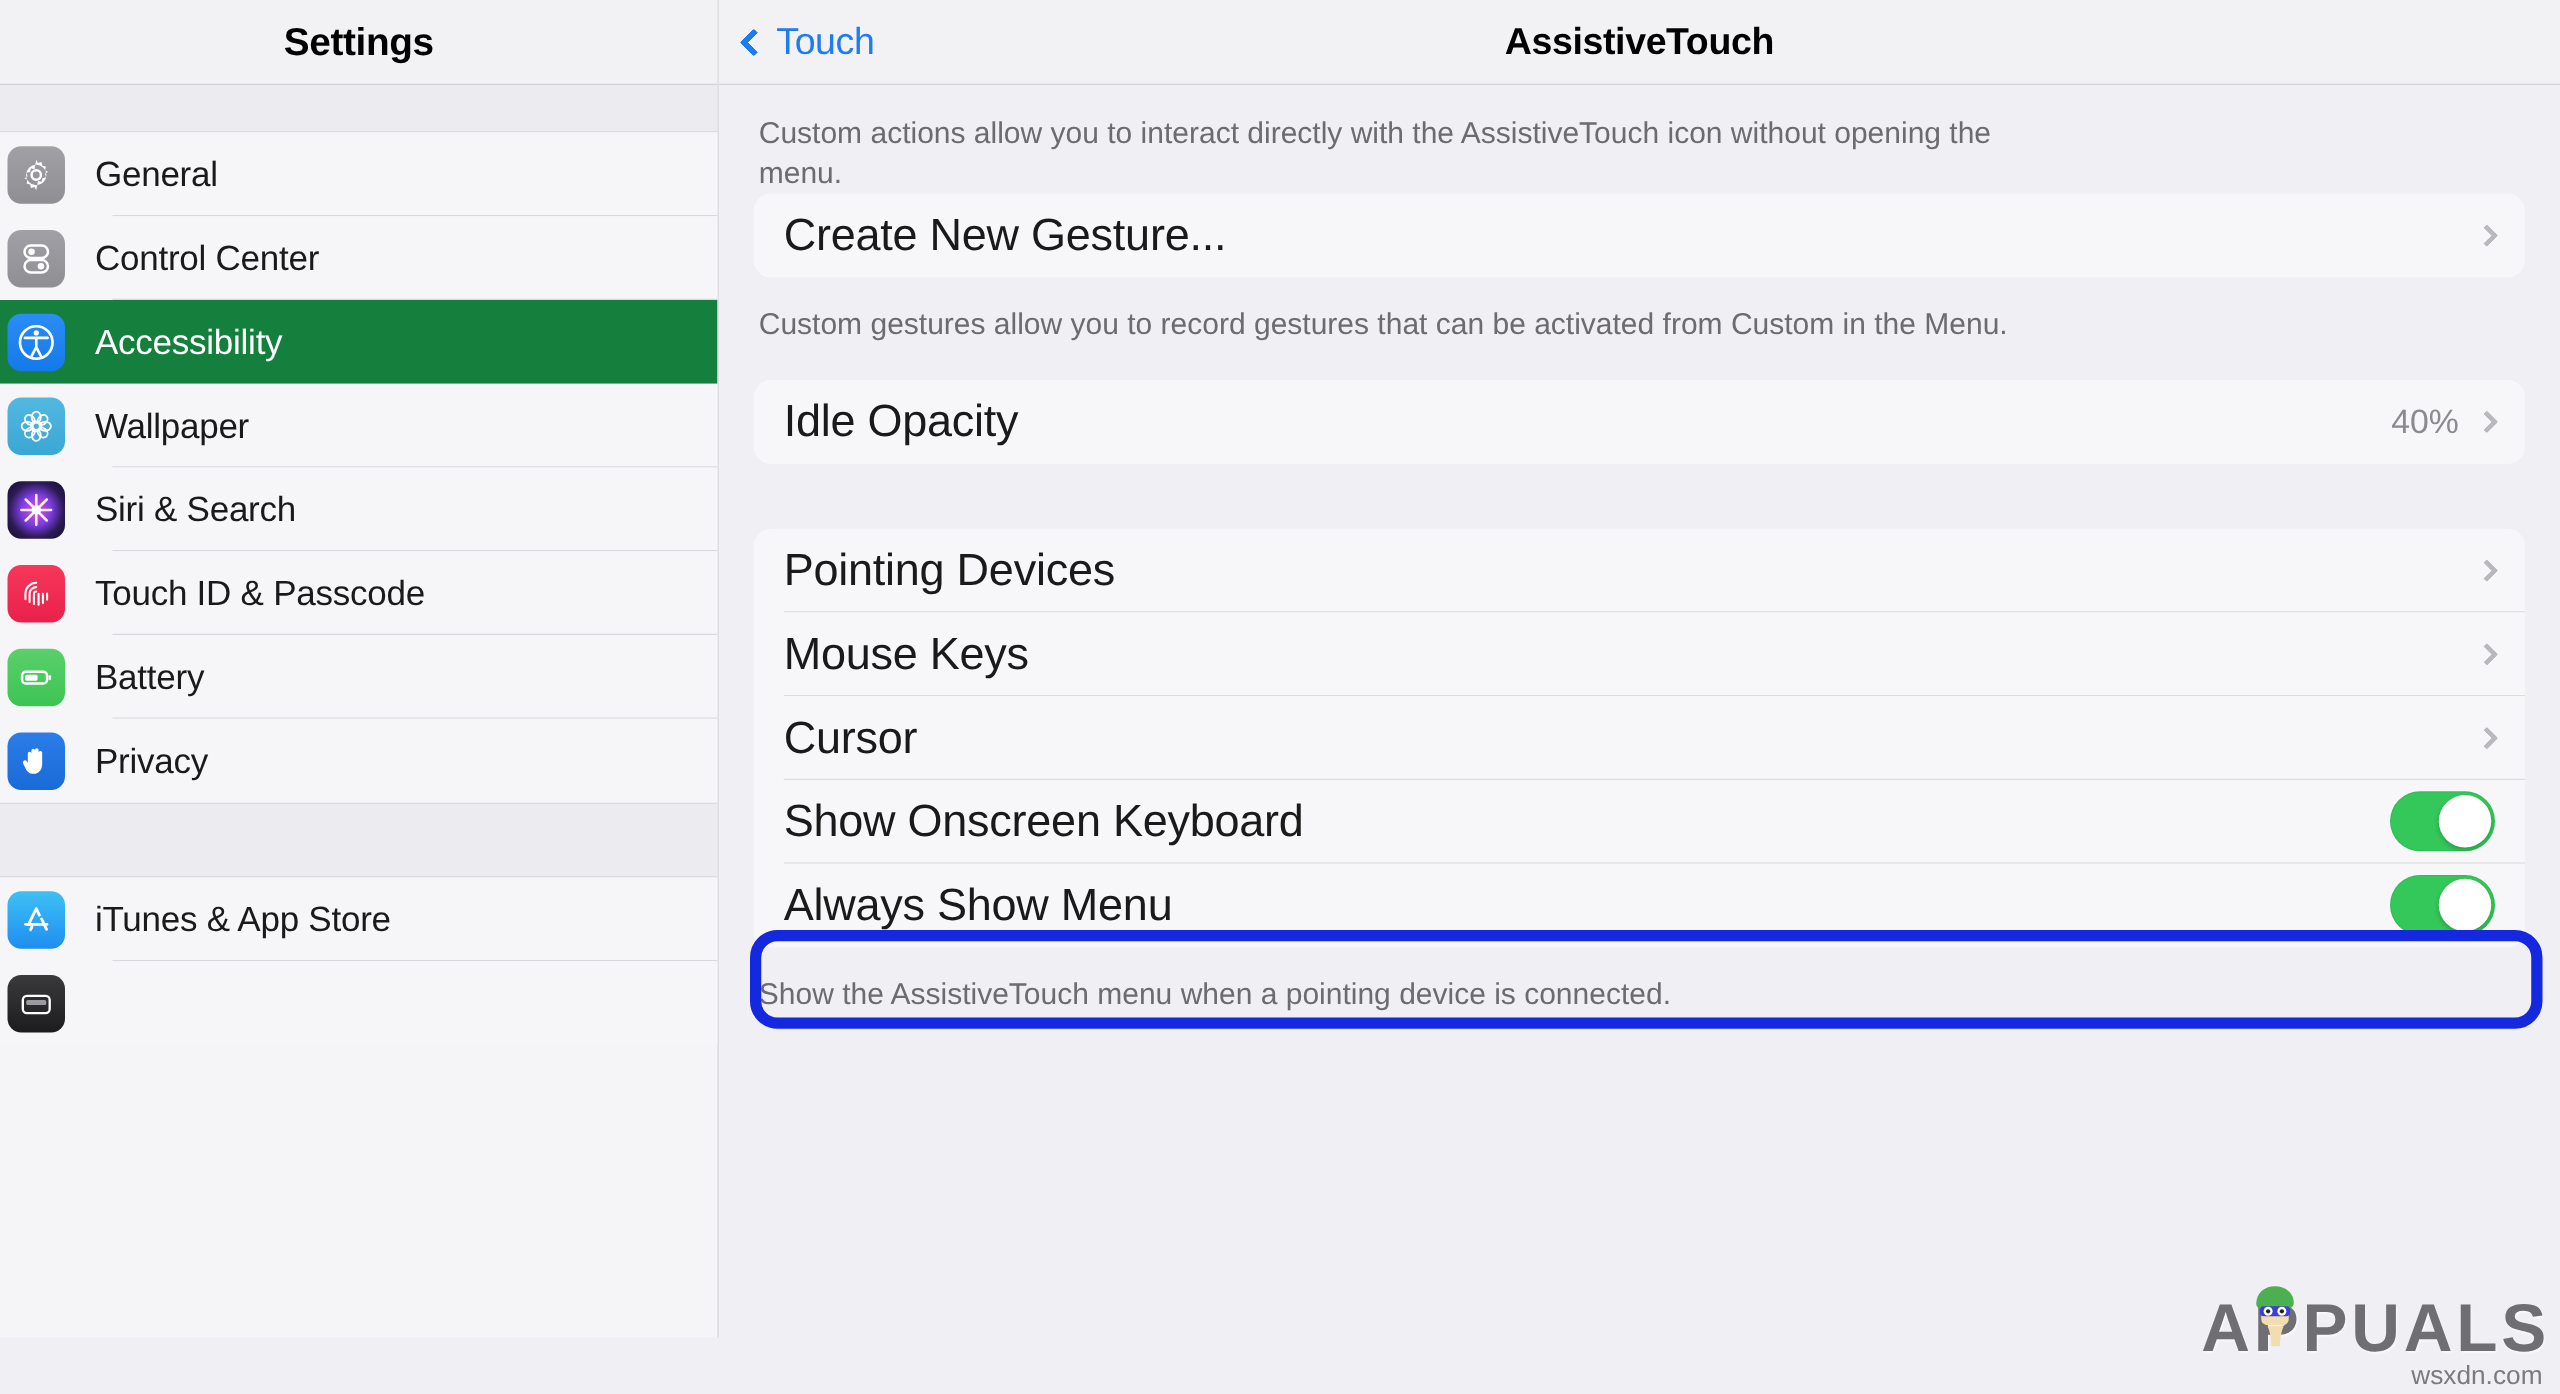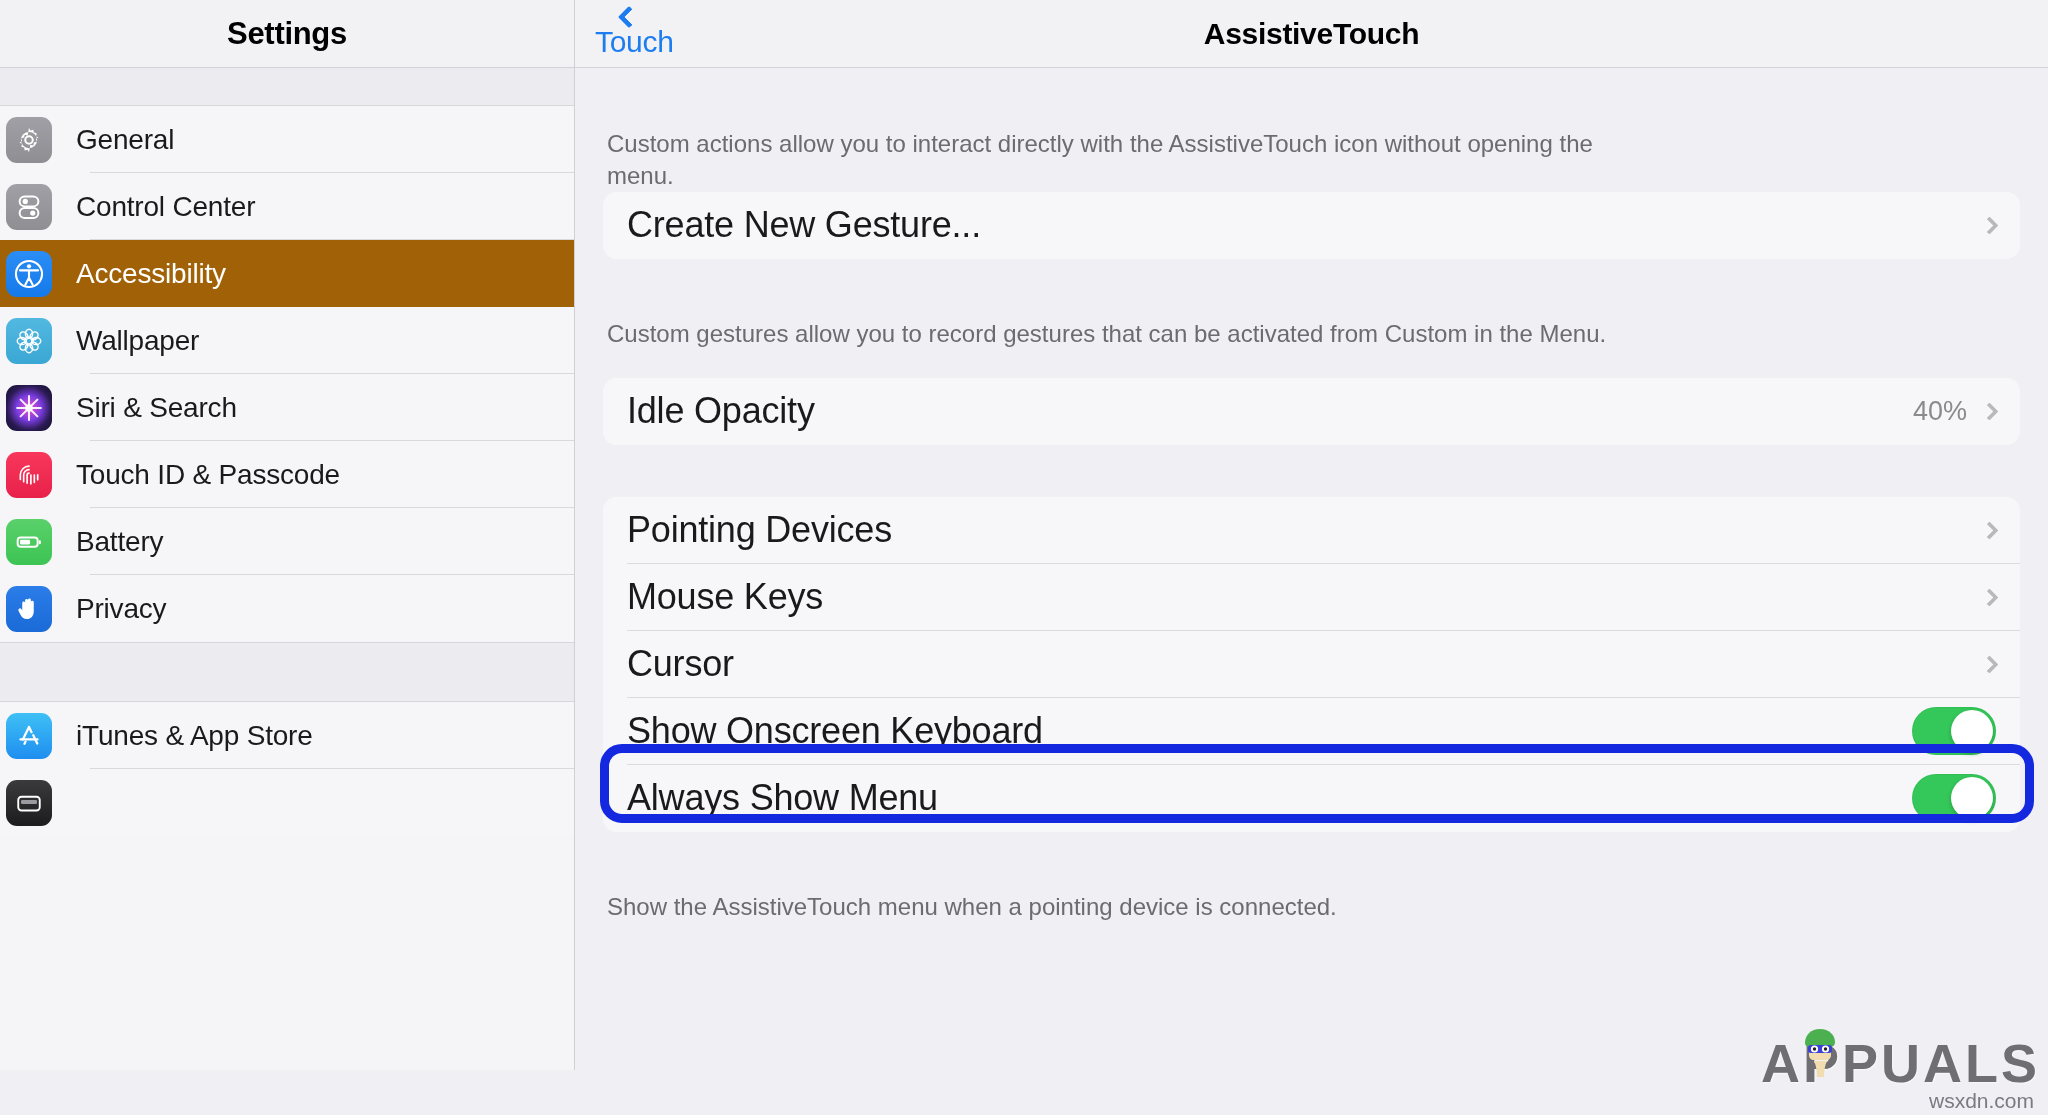--- a/index.html
+++ b/index.html
@@ -106,21 +106,20 @@
     height: 68px;
     background: #f2f2f5;
     border-bottom: 1px solid #d2d2d7;
     display: flex; align-items: center;
     position: relative;
   }
   .back-btn {
     display: flex; align-items: center;
     margin-left: 20px;
     cursor: pointer;
-    flex-direction: column;
   }
   .chev-back {
     width: 16px; height: 16px;
     border-left: 5px solid #1c7cf0;
     border-bottom: 5px solid #1c7cf0;
     transform: rotate(45deg);
     margin-right: 10px;
     border-radius: 2px;
   }
   .back-text { font-size: 30px; color: #1c7cf0; letter-spacing: -0.3px; }
@@ -137,21 +136,20 @@
     top: 69px; left: 0; right: 0; bottom: 0;
     padding: 0 28px;
   }
 
   .desc {
     font-size: 24px;
     color: #6b6b70;
     line-height: 1.33;
     padding: 22px 4px 0 4px;
     max-width: 1000px;
-    margin-top: 37px;
   }
   .desc.wide { max-width: 1420px; }
 
   .grp-head {
     font-size: 22.5px;
     color: #6b6b70;
     letter-spacing: 0.3px;
     padding: 36px 4px 12px 4px;
   }
 
@@ -283,21 +281,21 @@
             <circle cx="9" cy="7.5" r="2.1" fill="#fff"></circle>
             <rect x="4.5" y="12.8" width="15" height="8" rx="4" fill="none" stroke="#fff" stroke-width="1.6"></rect>
             <circle cx="15" cy="16.8" r="2.1" fill="#fff"></circle>
           </svg>
         </div>
         <div class="sb-label">Control Center</div>
         <div class="sep"></div>
       </div>
 
 
-      <div class="sb-row selected" style="background: #a16207;">
+      <div class="sb-row selected" style="background: #15803d;">
         <div class="sb-icon ic-access">
           <svg width="34" height="34" viewBox="0 0 24 24">
             <circle cx="12" cy="12" r="9.2" fill="none" stroke="#fff" stroke-width="1.5"></circle>
             <circle cx="12" cy="6.6" r="1.5" fill="#fff"></circle>
             <path d="M5.6 9.4h12.8M12 9.4v5.2M12 14.6l-2.6 5M12 14.6l2.6 5" stroke="#fff" stroke-width="1.5" stroke-linecap="round" fill="none"></path>
           </svg>
         </div>
         <div class="sb-label">Accessibility</div>
 
       </div>

